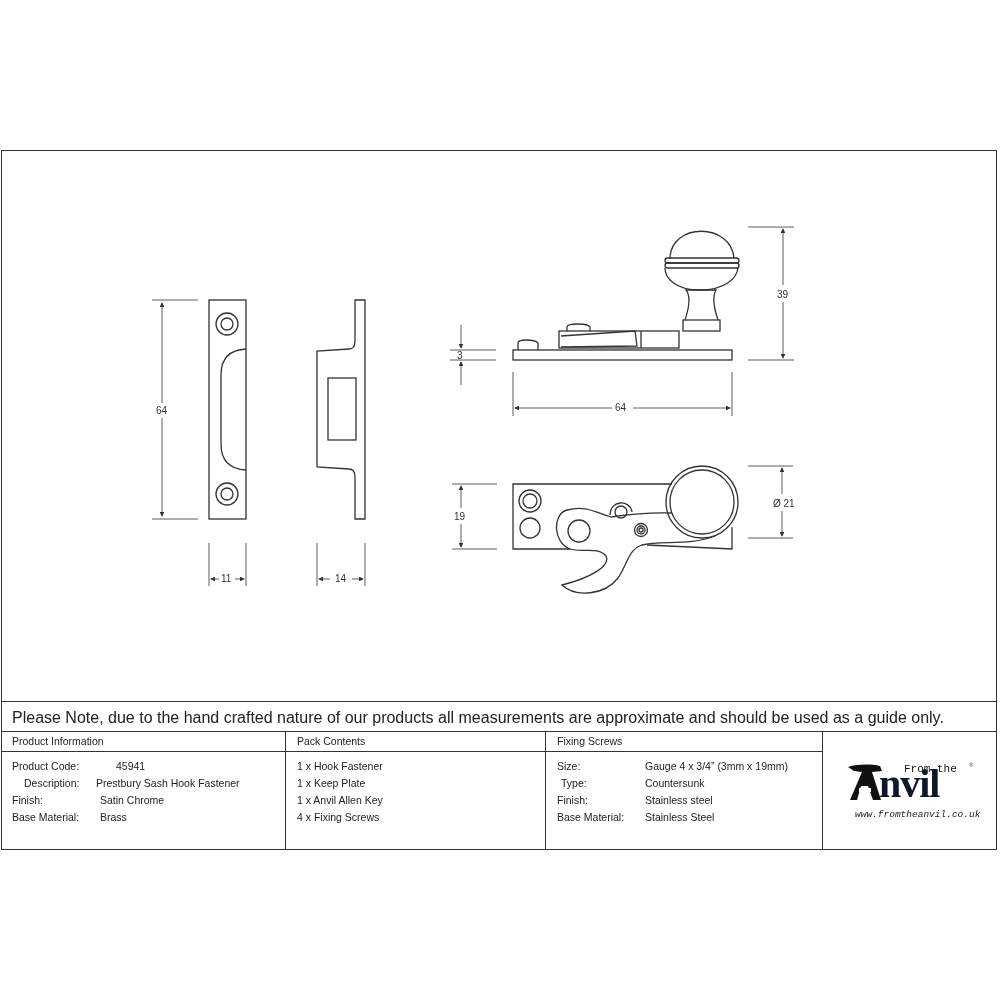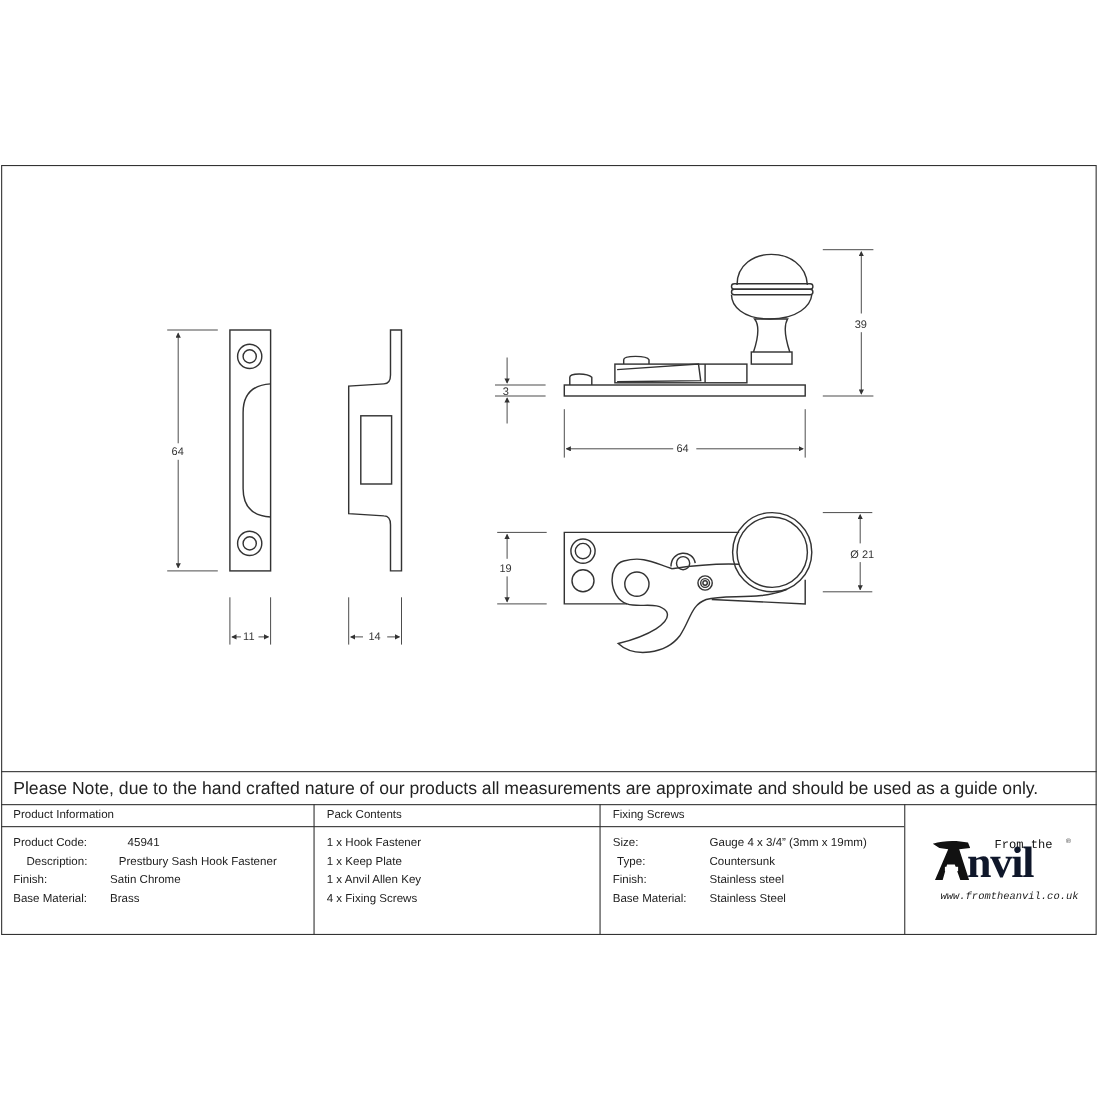--- a/index.html
+++ b/index.html
@@ -143,21 +143,21 @@
 <div class="note">Please Note, due to the hand crafted nature of our products all measurements are approximate and should be used as a guide only.</div>
 
 <div class="cell-head" style="left:12px;">Product Information</div>
 <div>
   <div class="row" style="left:12px; top:760px;">
     <span class="lbl" style="left:0;">Product Code:</span>
     <span class="val" style="left:104px;">45941</span>
   </div>
   <div class="row" style="left:12px; top:777px;">
     <span class="lbl" style="left:12px;">Description:</span>
-    <span class="val" style="left:96px;text-align:right;">Prestbury Sash Hook Fastener</span>
+    <span class="val" style="left:84px;text-align:right;">Prestbury Sash Hook Fastener</span>
   </div>
   <div class="row" style="left:12px; top:794px;">
     <span class="lbl" style="left:0;">Finish:</span>
     <span class="val" style="left:88px;">Satin Chrome</span>
   </div>
   <div class="row" style="left:12px; top:811px;">
     <span class="lbl" style="left:0;">Base Material:</span>
     <span class="val" style="left:88px;">Brass</span>
   </div>
 </div>

